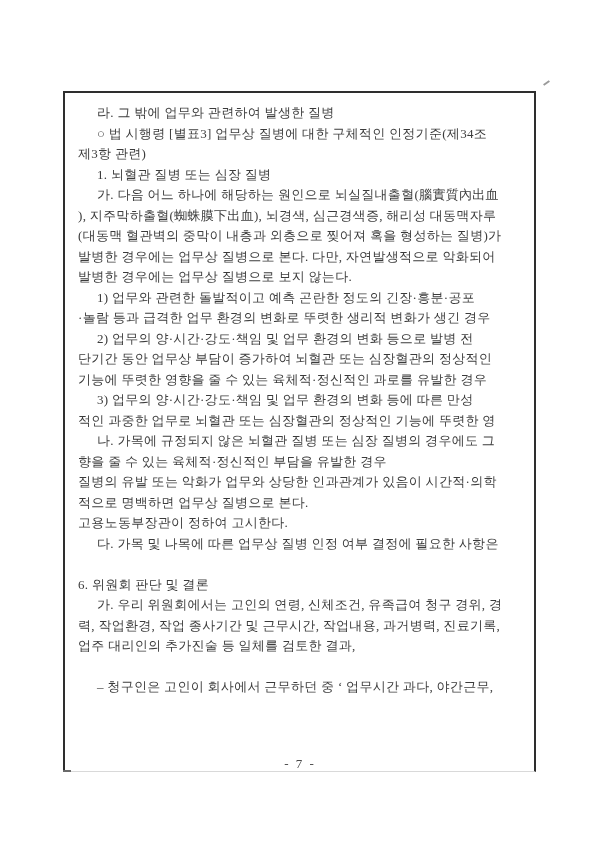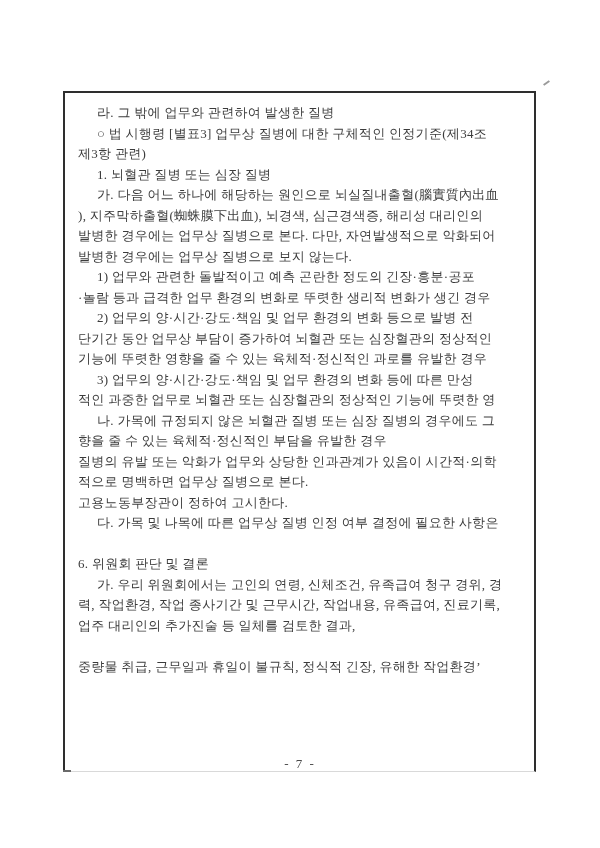--- a/index.html
+++ b/index.html
@@ -87,40 +87,41 @@
 
 <div class="page">
   <div class="frame">
     <div class="corner-tick"></div>
     <div class="doc-body" id="doc-lines">
         <div class="line indent">라. 그 밖에 업무와 관련하여 발생한 질병</div>
         <div class="line indent">○ 법 시행령 [별표3] 업무상 질병에 대한 구체적인 인정기준(제34조</div>
         <div class="line">제3항 관련)</div>
         <div class="line indent">1. 뇌혈관 질병 또는 심장 질병</div>
         <div class="line indent">가. 다음 어느 하나에 해당하는 원인으로 뇌실질내출혈(腦實質內出血</div>
-        <div class="line">), 지주막하출혈(蜘蛛膜下出血), 뇌경색, 심근경색증, 해리성 대리인의</div>
+        <div class="line">), 지주막하출혈(蜘蛛膜下出血), 뇌경색, 심근경색증, 해리성 대동맥자루</div>
+        <div class="line">(대동맥 혈관벽의 중막이 내층과 외층으로 찢어져 혹을 형성하는 질병)가</div>
         <div class="line">발병한 경우에는 업무상 질병으로 본다. 다만, 자연발생적으로 악화되어</div>
         <div class="line">발병한 경우에는 업무상 질병으로 보지 않는다.</div>
         <div class="line indent">1) 업무와 관련한 돌발적이고 예측 곤란한 정도의 긴장·흥분·공포</div>
         <div class="line">·놀람 등과 급격한 업무 환경의 변화로 뚜렷한 생리적 변화가 생긴 경우</div>
         <div class="line indent">2) 업무의 양·시간·강도·책임 및 업무 환경의 변화 등으로 발병 전</div>
         <div class="line">단기간 동안 업무상 부담이 증가하여 뇌혈관 또는 심장혈관의 정상적인</div>
         <div class="line">기능에 뚜렷한 영향을 줄 수 있는 육체적·정신적인 과로를 유발한 경우</div>
         <div class="line indent">3) 업무의 양·시간·강도·책임 및 업무 환경의 변화 등에 따른 만성</div>
         <div class="line">적인 과중한 업무로 뇌혈관 또는 심장혈관의 정상적인 기능에 뚜렷한 영</div>
         <div class="line indent">나. 가목에 규정되지 않은 뇌혈관 질병 또는 심장 질병의 경우에도 그</div>
         <div class="line">향을 줄 수 있는 육체적·정신적인 부담을 유발한 경우</div>
         <div class="line">질병의 유발 또는 악화가 업무와 상당한 인과관계가 있음이 시간적·의학</div>
         <div class="line">적으로 명백하면 업무상 질병으로 본다.</div>
         <div class="line">고용노동부장관이 정하여 고시한다.</div>
         <div class="line indent">다. 가목 및 나목에 따른 업무상 질병 인정 여부 결정에 필요한 사항은</div>
         <div class="line spacer"></div>
         <div class="line">6. 위원회 판단 및 결론</div>
         <div class="line indent">가. 우리 위원회에서는 고인의 연령, 신체조건, 유족급여 청구 경위, 경</div>
-        <div class="line">력, 작업환경, 작업 종사기간 및 근무시간, 작업내용, 유족급여, 진료기록,</div>
+        <div class="line">력, 작업환경, 작업 종사기간 및 근무시간, 작업내용, 과거병력, 진료기록,</div>
         <div class="line">업주 대리인의 추가진술 등 일체를 검토한 결과,</div>
         <div class="line spacer"></div>
-        <div class="line">중량물 취급, 근무일과 휴일이 불규칙, 정식적 긴장, 유해한 작업환경’</div>
+        <div class="line indent">– 청구인은 고인이 회사에서 근무하던 중 ‘ 업무시간 과다, 야간근무,</div>
       </div>
   </div>
   <div class="artifact"></div>
   <div class="page-number">- 7 -</div>
 </div>
 
 </body></html>

